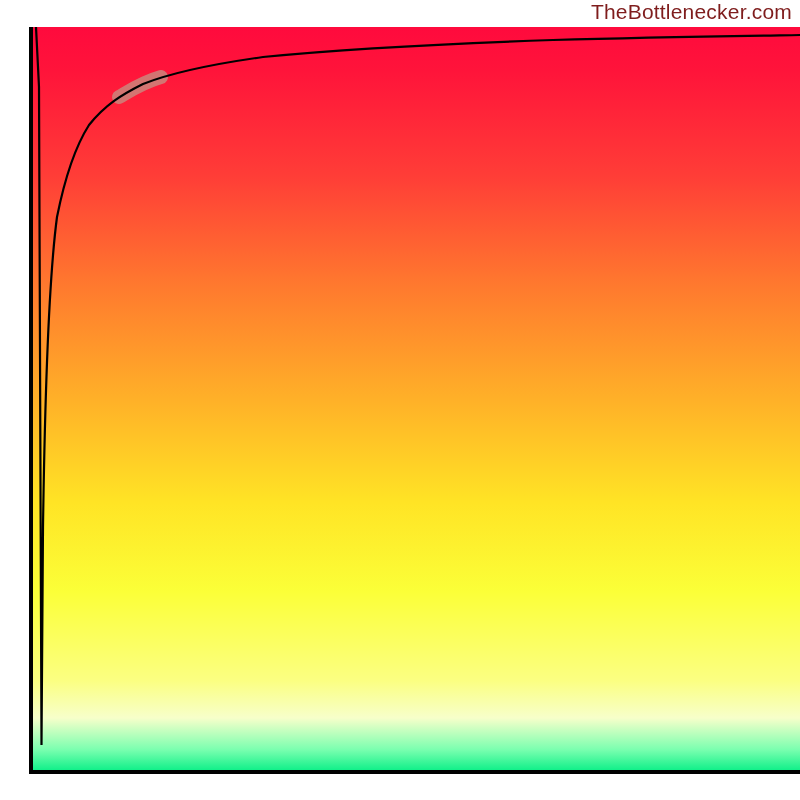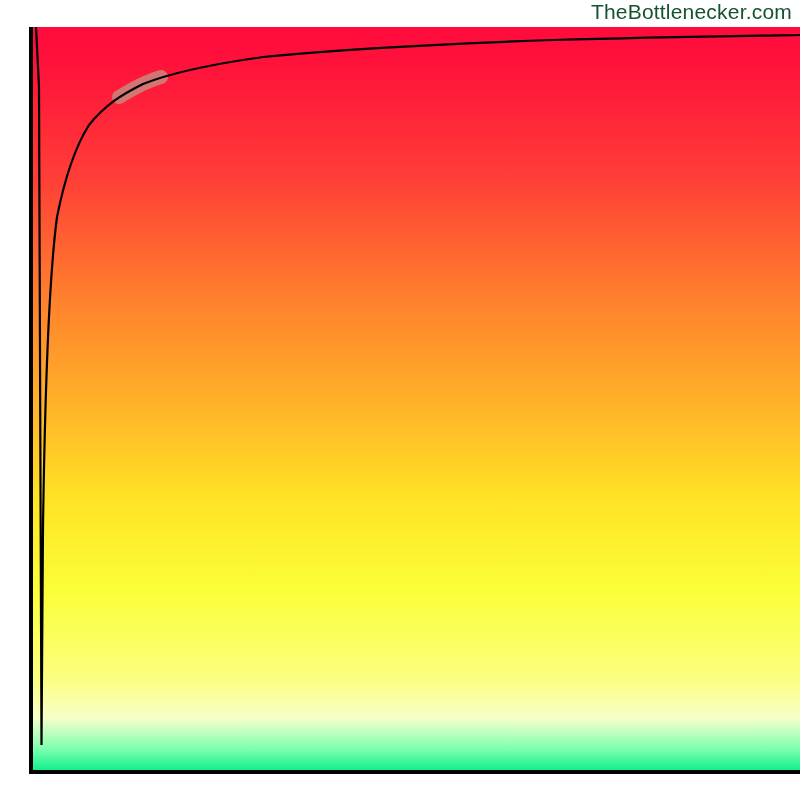--- a/index.html
+++ b/index.html
@@ -14,21 +14,21 @@
   .container {
     position: relative;
     width: 800px;
     height: 800px;
   }
   .watermark {
     position: absolute;
     top: 0px;
     right: 8px;
     font-size: 21px;
-    color: #14532d;
+    color: #7f1d1d;
     font-weight: 400;
     z-index: 10;
     letter-spacing: 0.2px;
     text-align: right;
   }
   .axis-left {
     position: absolute;
     left: 29px;
     top: 27px;
     width: 4px;

